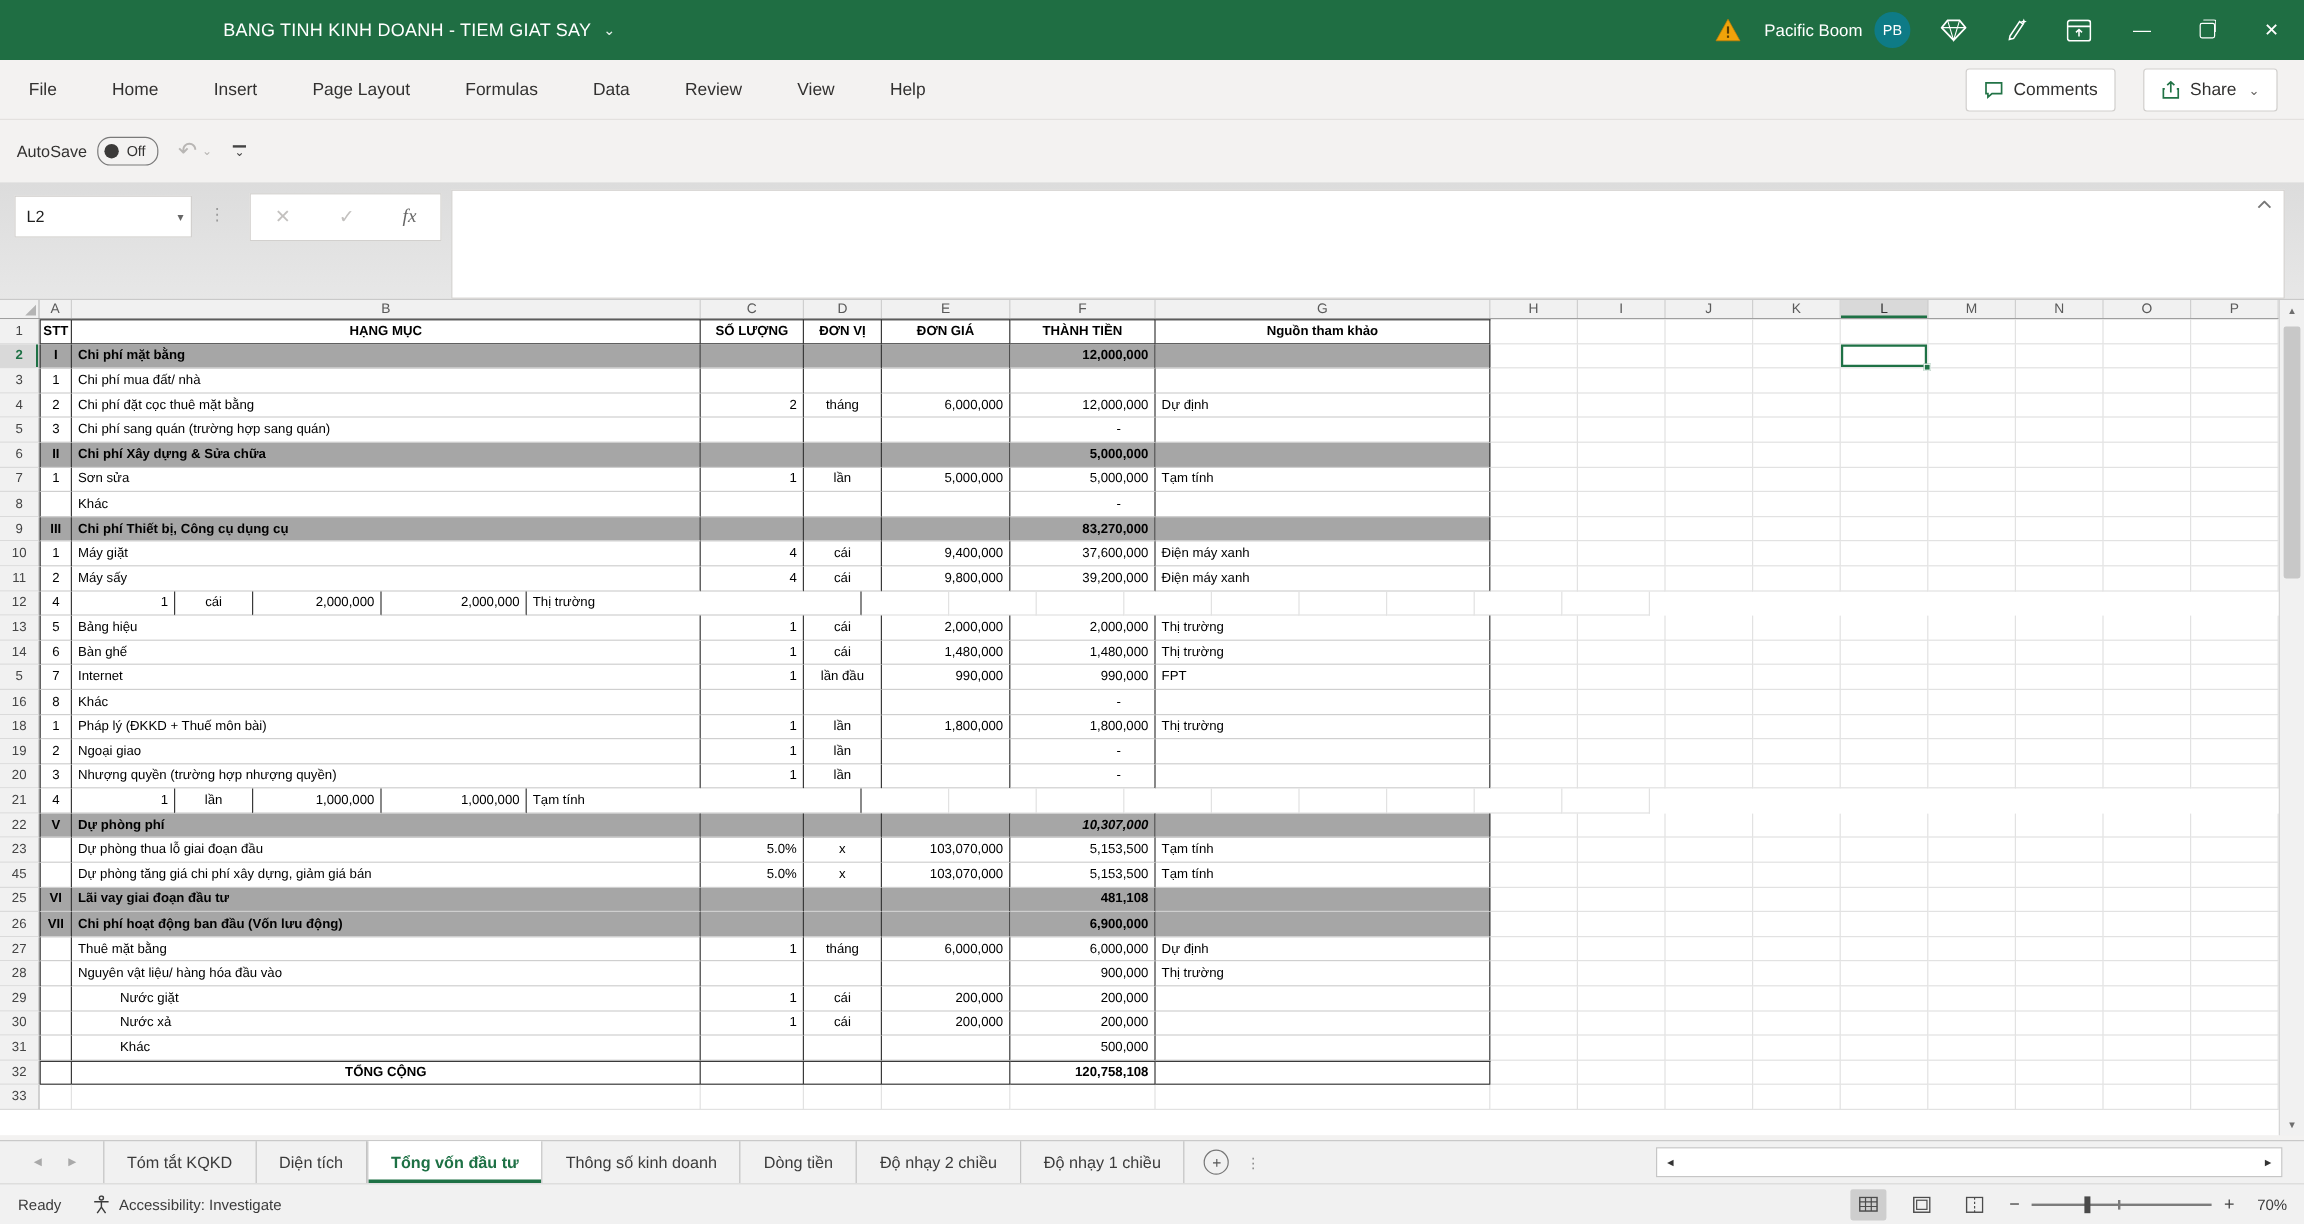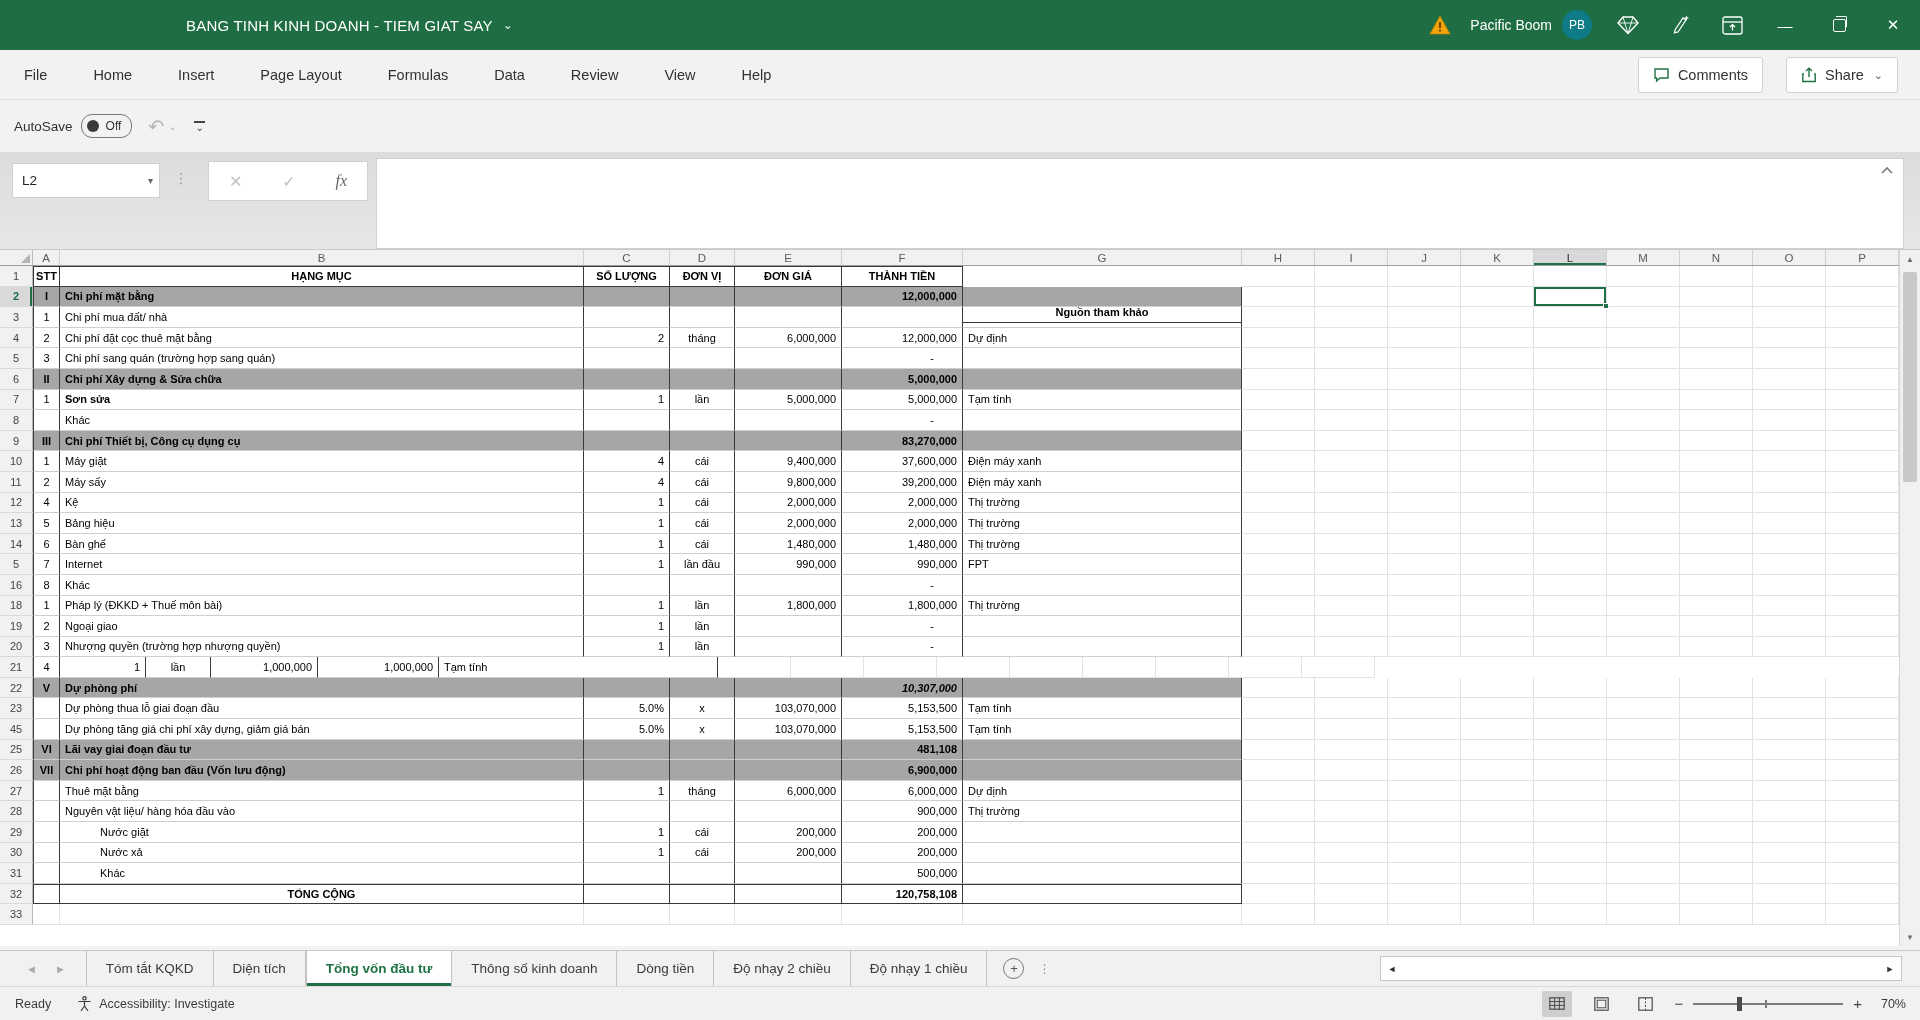--- a/index.html
+++ b/index.html
@@ -251,21 +251,21 @@
       </div>
     <div class="rows" id="rows">
         <div class="grow">
           <div class="rowhead">1</div>
           <div class="c cfirst th" style="width: 27px;">STT</div>
           <div class="c th" style="width: 524px;">HẠNG MỤC</div>
           <div class="c th" style="width: 86px;">SỐ LƯỢNG</div>
           <div class="c th" style="width: 65px;">ĐƠN VỊ</div>
           <div class="c th" style="width: 107px;">ĐƠN GIÁ</div>
           <div class="c th" style="width: 121px;">THÀNH TIỀN</div>
-          <div class="c th" style="width: 279px; margin-top: 36px;">Nguồn tham khảo</div>
+          <div class="c th" style="width: 279px;">Nguồn tham khảo</div>
           <div class="p" style="width: 73px;"></div>
           <div class="p" style="width: 73px;"></div>
           <div class="p" style="width: 73px;"></div>
           <div class="p" style="width: 73px;"></div>
           <div class="p" style="width: 73px;"></div>
           <div class="p" style="width: 73px;"></div>
           <div class="p" style="width: 73px;"></div>
           <div class="p" style="width: 73px;"></div>
           <div class="p" style="width: 73px;"></div>
         </div>
@@ -360,21 +360,21 @@
           <div class="p" style="width: 73px;"></div>
           <div class="p" style="width: 73px;"></div>
           <div class="p" style="width: 73px;"></div>
           <div class="p" style="width: 73px;"></div>
           <div class="p" style="width: 73px;"></div>
           <div class="p" style="width: 73px;"></div>
         </div>
         <div class="grow">
           <div class="rowhead">7</div>
           <div class="c cfirst al-c" style="width: 27px;">1</div>
-          <div class="c " style="width: 524px; font-weight: bold;">Sơn sửa</div>
+          <div class="c " style="width: 524px;">Sơn sửa</div>
           <div class="c al-r" style="width: 86px;">1</div>
           <div class="c al-c" style="width: 65px;">lần</div>
           <div class="c al-r" style="width: 107px;">5,000,000</div>
           <div class="c al-r" style="width: 121px;">5,000,000</div>
           <div class="c " style="width: 279px;">Tạm tính</div>
           <div class="p" style="width: 73px;"></div>
           <div class="p" style="width: 73px;"></div>
           <div class="p" style="width: 73px;"></div>
           <div class="p" style="width: 73px;"></div>
           <div class="p" style="width: 73px;"></div>
@@ -455,21 +455,20 @@
           <div class="p" style="width: 73px;"></div>
           <div class="p" style="width: 73px;"></div>
           <div class="p" style="width: 73px;"></div>
           <div class="p" style="width: 73px;"></div>
           <div class="p" style="width: 73px;"></div>
           <div class="p" style="width: 73px;"></div>
         </div>
         <div class="grow">
           <div class="rowhead">12</div>
           <div class="c cfirst al-c" style="width: 27px;">4</div>
-          <div class="c " style="width: 524px;">Kệ</div>
           <div class="c al-r" style="width: 86px;">1</div>
           <div class="c al-c" style="width: 65px;">cái</div>
           <div class="c al-r" style="width: 107px;">2,000,000</div>
           <div class="c al-r" style="width: 121px;">2,000,000</div>
           <div class="c " style="width: 279px;">Thị trường</div>
           <div class="p" style="width: 73px;"></div>
           <div class="p" style="width: 73px;"></div>
           <div class="p" style="width: 73px;"></div>
           <div class="p" style="width: 73px;"></div>
           <div class="p" style="width: 73px;"></div>

